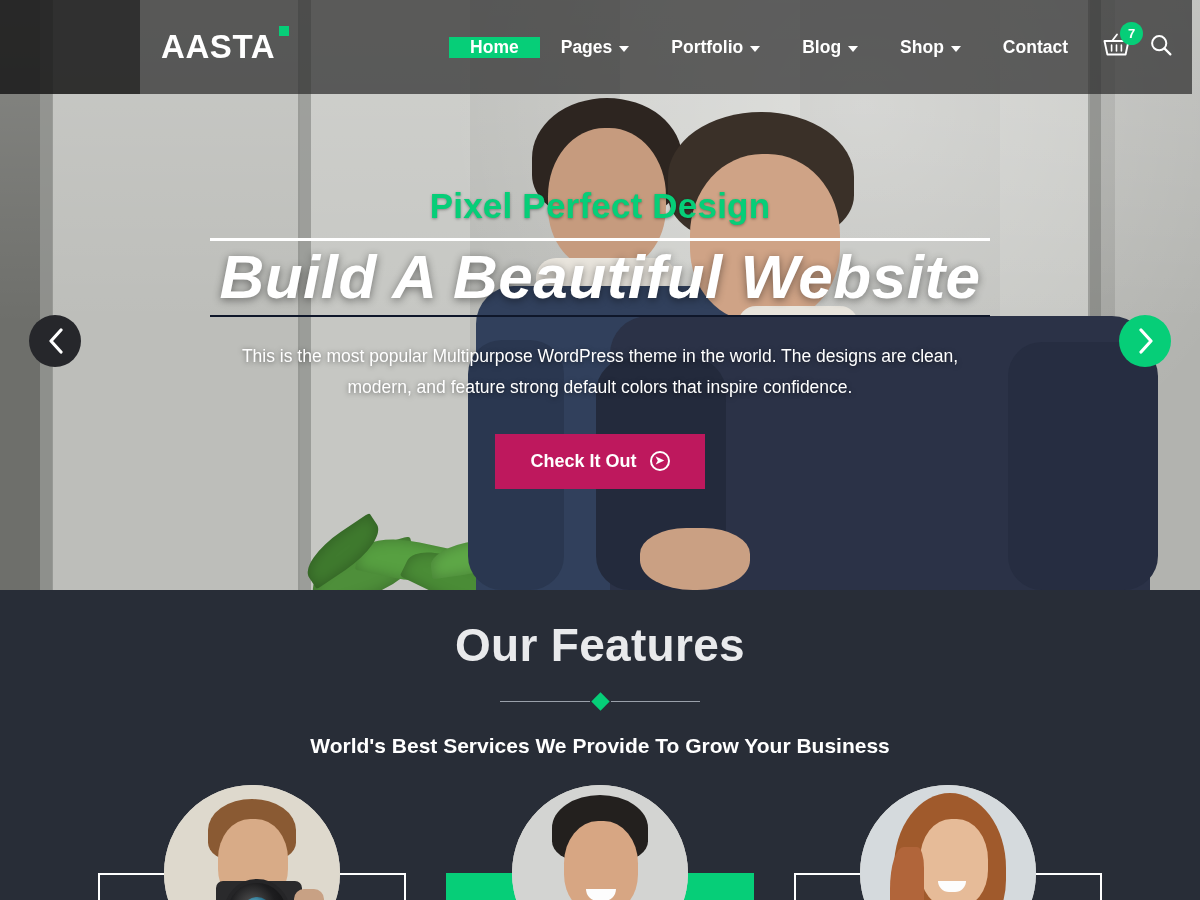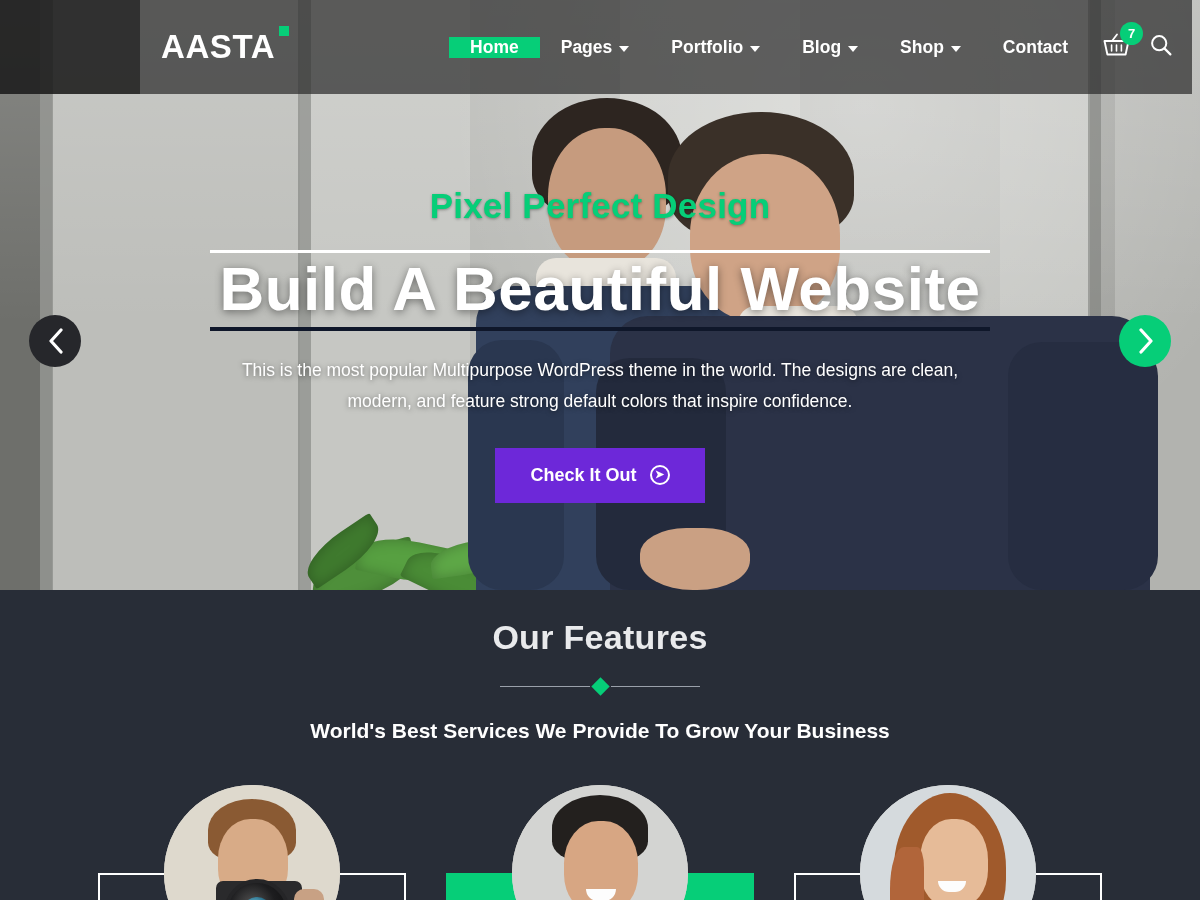--- a/index.html
+++ b/index.html
@@ -65,40 +65,41 @@
     display:flex; flex-direction:column; align-items:center;
     z-index:6; text-align:center;
   }
   .hero-sub {
     margin-top:186px;
     font-size:35px; font-weight:700; color:#06ce78;
     letter-spacing:.2px;
     text-shadow:0 1px 3px rgba(0,0,0,.35);
   }
   .hero-title-wrap {
-    margin-top:24px;
+    margin-top:12px;
     width:780px;
     border-top:3px solid #ffffff;
-    border-bottom:4px solid #0f172a;
+    border-bottom:2px solid #0f172a;
     padding:4px 0 6px;
+    font-style:italic;
   }
   .hero-title {
     font-size:62px; font-weight:700; color:#ffffff;
     line-height:1.04; letter-spacing:.5px;
     text-shadow:0 2px 8px rgba(0,0,0,.45);
   }
   .hero-desc {
     margin-top:24px; width:760px;
     font-size:17.5px; line-height:1.72; color:#ffffff; font-weight:400;
     text-shadow:0 1px 5px rgba(0,0,0,.5);
   }
   .hero-cta {
     margin-top:32px;
     display:inline-flex; align-items:flex-start; gap:13px;
-    background:#6d28d9; color:#ffffff;
+    background:#be185d; color:#ffffff;
     font-size:18px; font-weight:700;
     padding:17px 35px;
     border:none; cursor:pointer;
   }
   .cta-arrow {
     width:20px; height:20px; border-radius:50%;
     border:2px solid #fff; display:flex; align-items:center; justify-content:center;
     font-size:11px; line-height:1;
   }
 
@@ -151,21 +152,21 @@
     display:flex; align-items:center; justify-content:center;
   }
 
   
   .features {
     position:relative; width:1200px; height:310px;
     background:#282d37; text-align:center; overflow:hidden;
   }
   .features-title {
     padding-top:28px;
-    font-size:34px; font-weight:700; color:#e9eaec; letter-spacing:.3px;
+    font-size:46px; font-weight:700; color:#e9eaec; letter-spacing:.3px;
   }
   .divider {
     margin:22px auto 0;
     width:200px; height:14px;
     display:flex; align-items:center; justify-content:center;
   }
   .divider-line { flex:1; height:1px; background:#9aa0aa; }
   .divider-diamond {
     width:13px; height:13px; background:#06ce78;
     transform:rotate(45deg); margin:0 4px;

